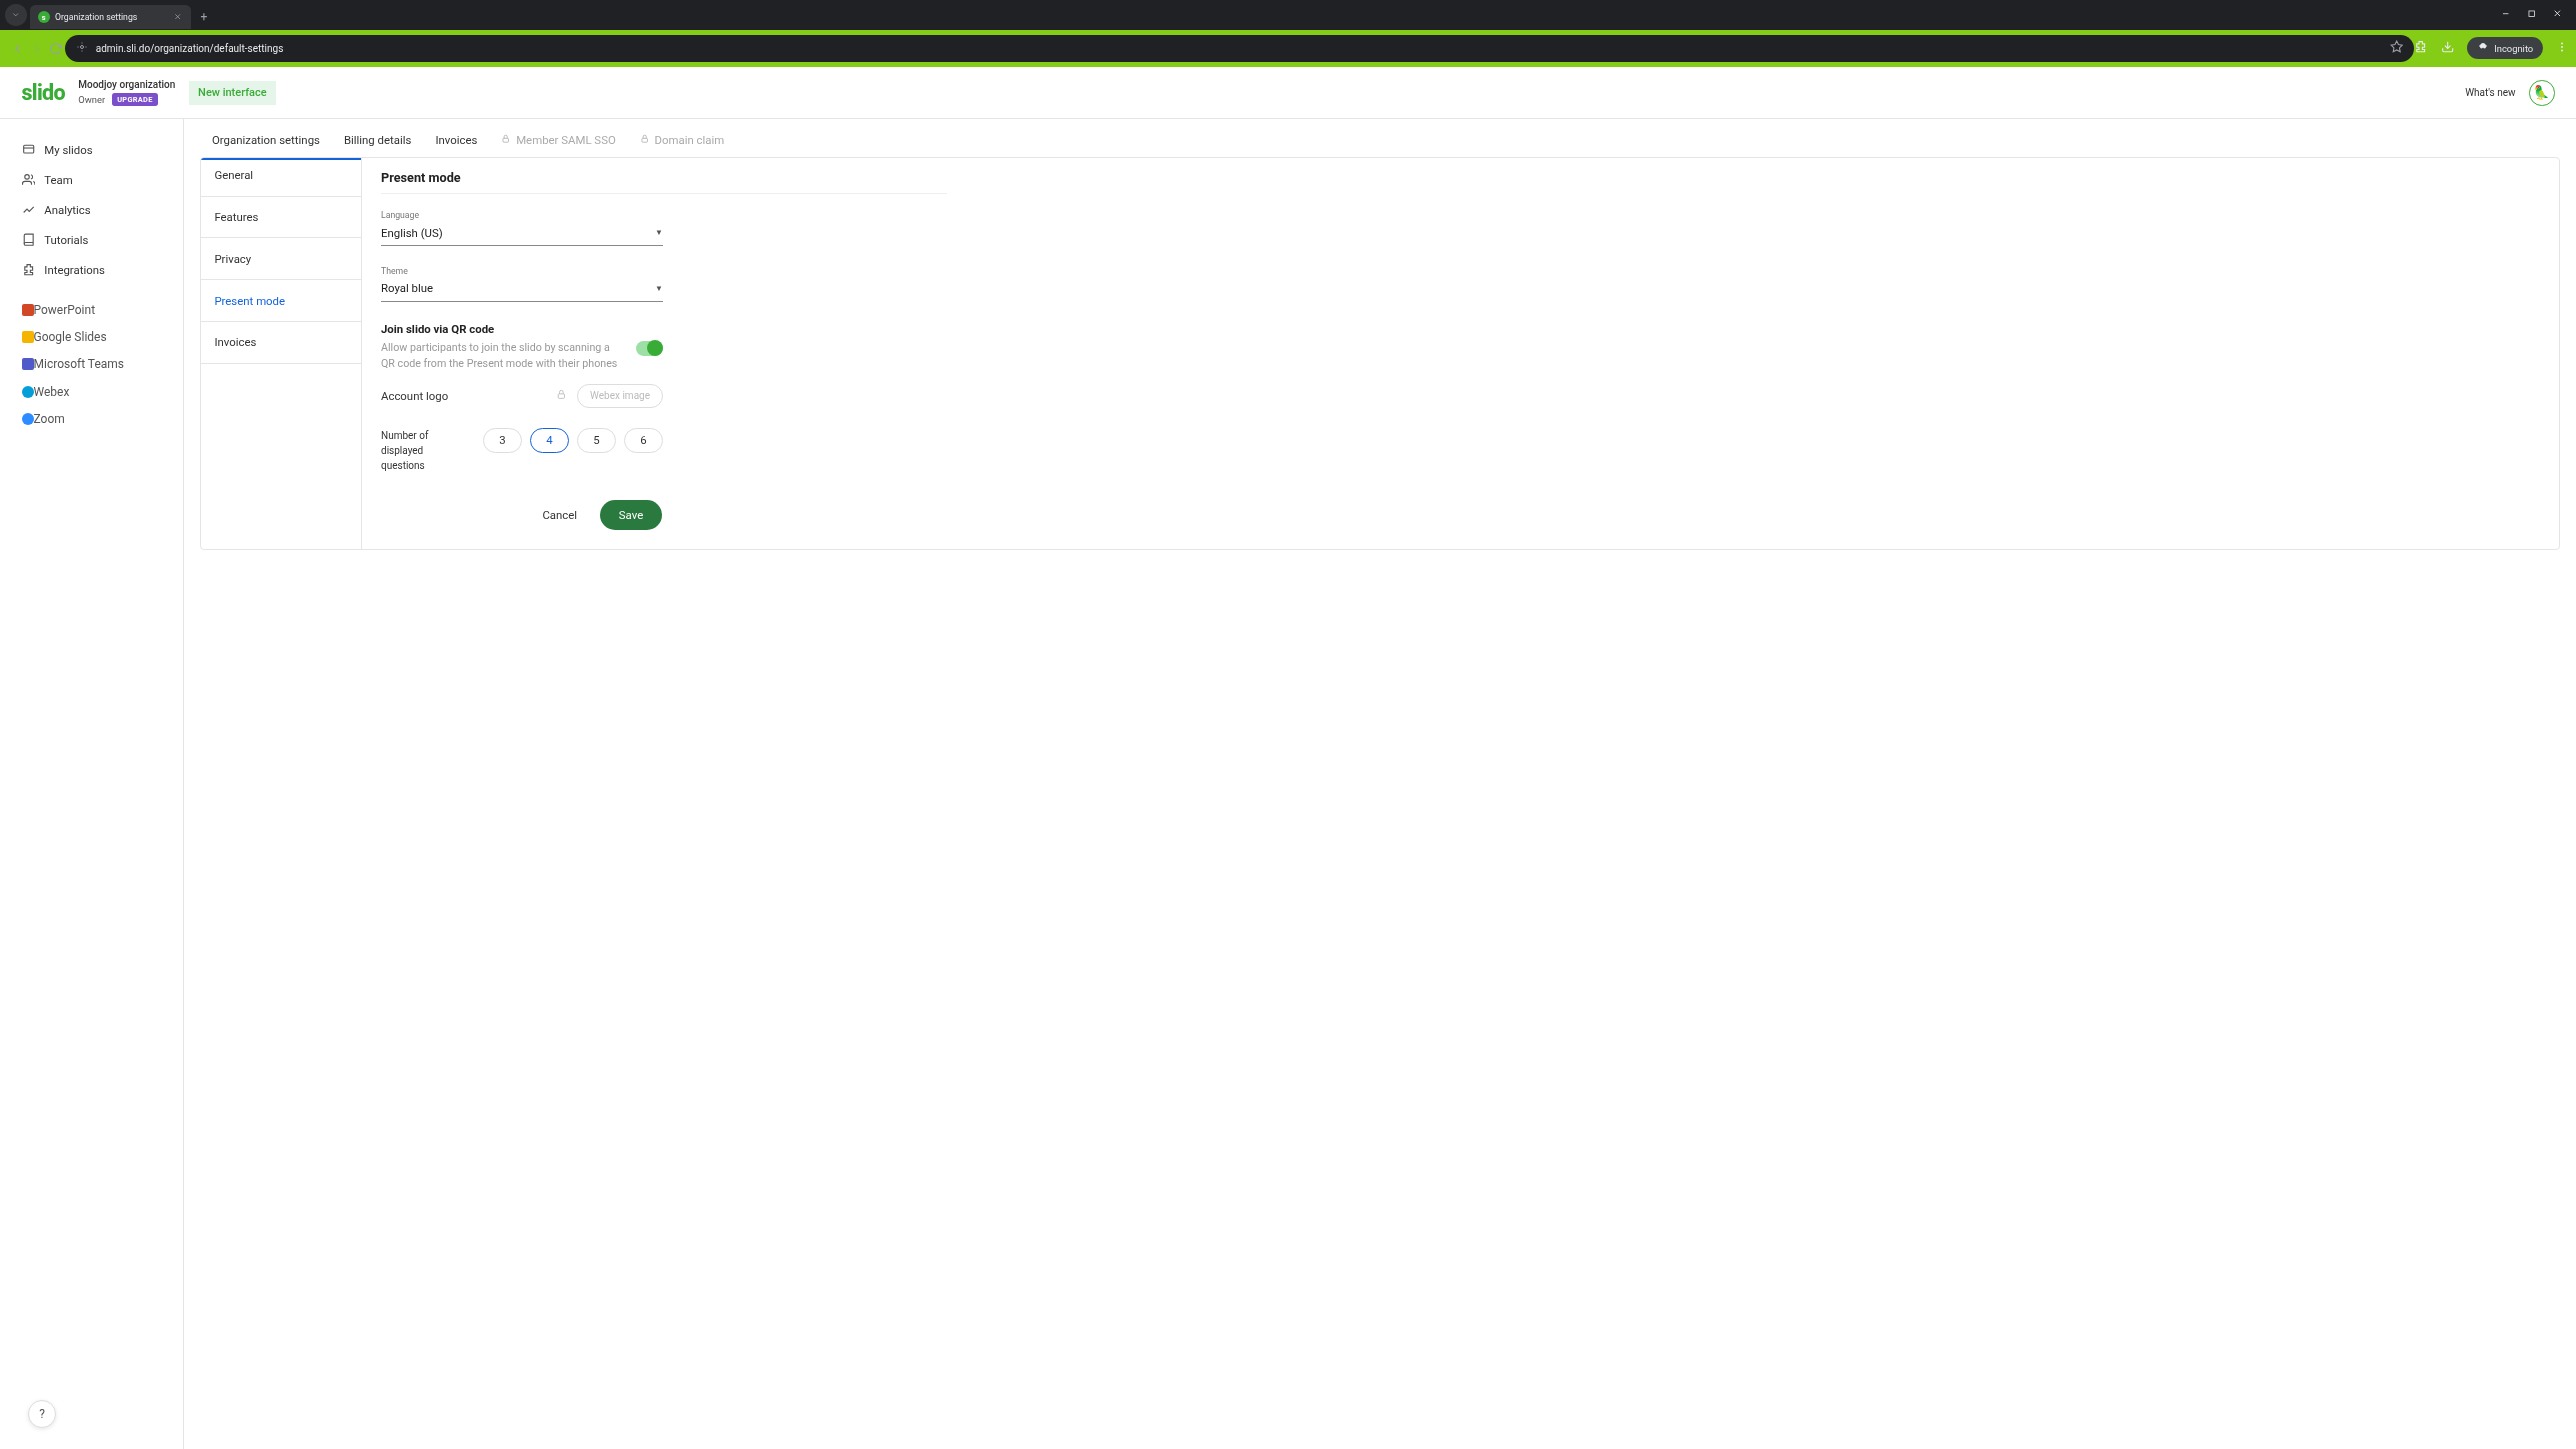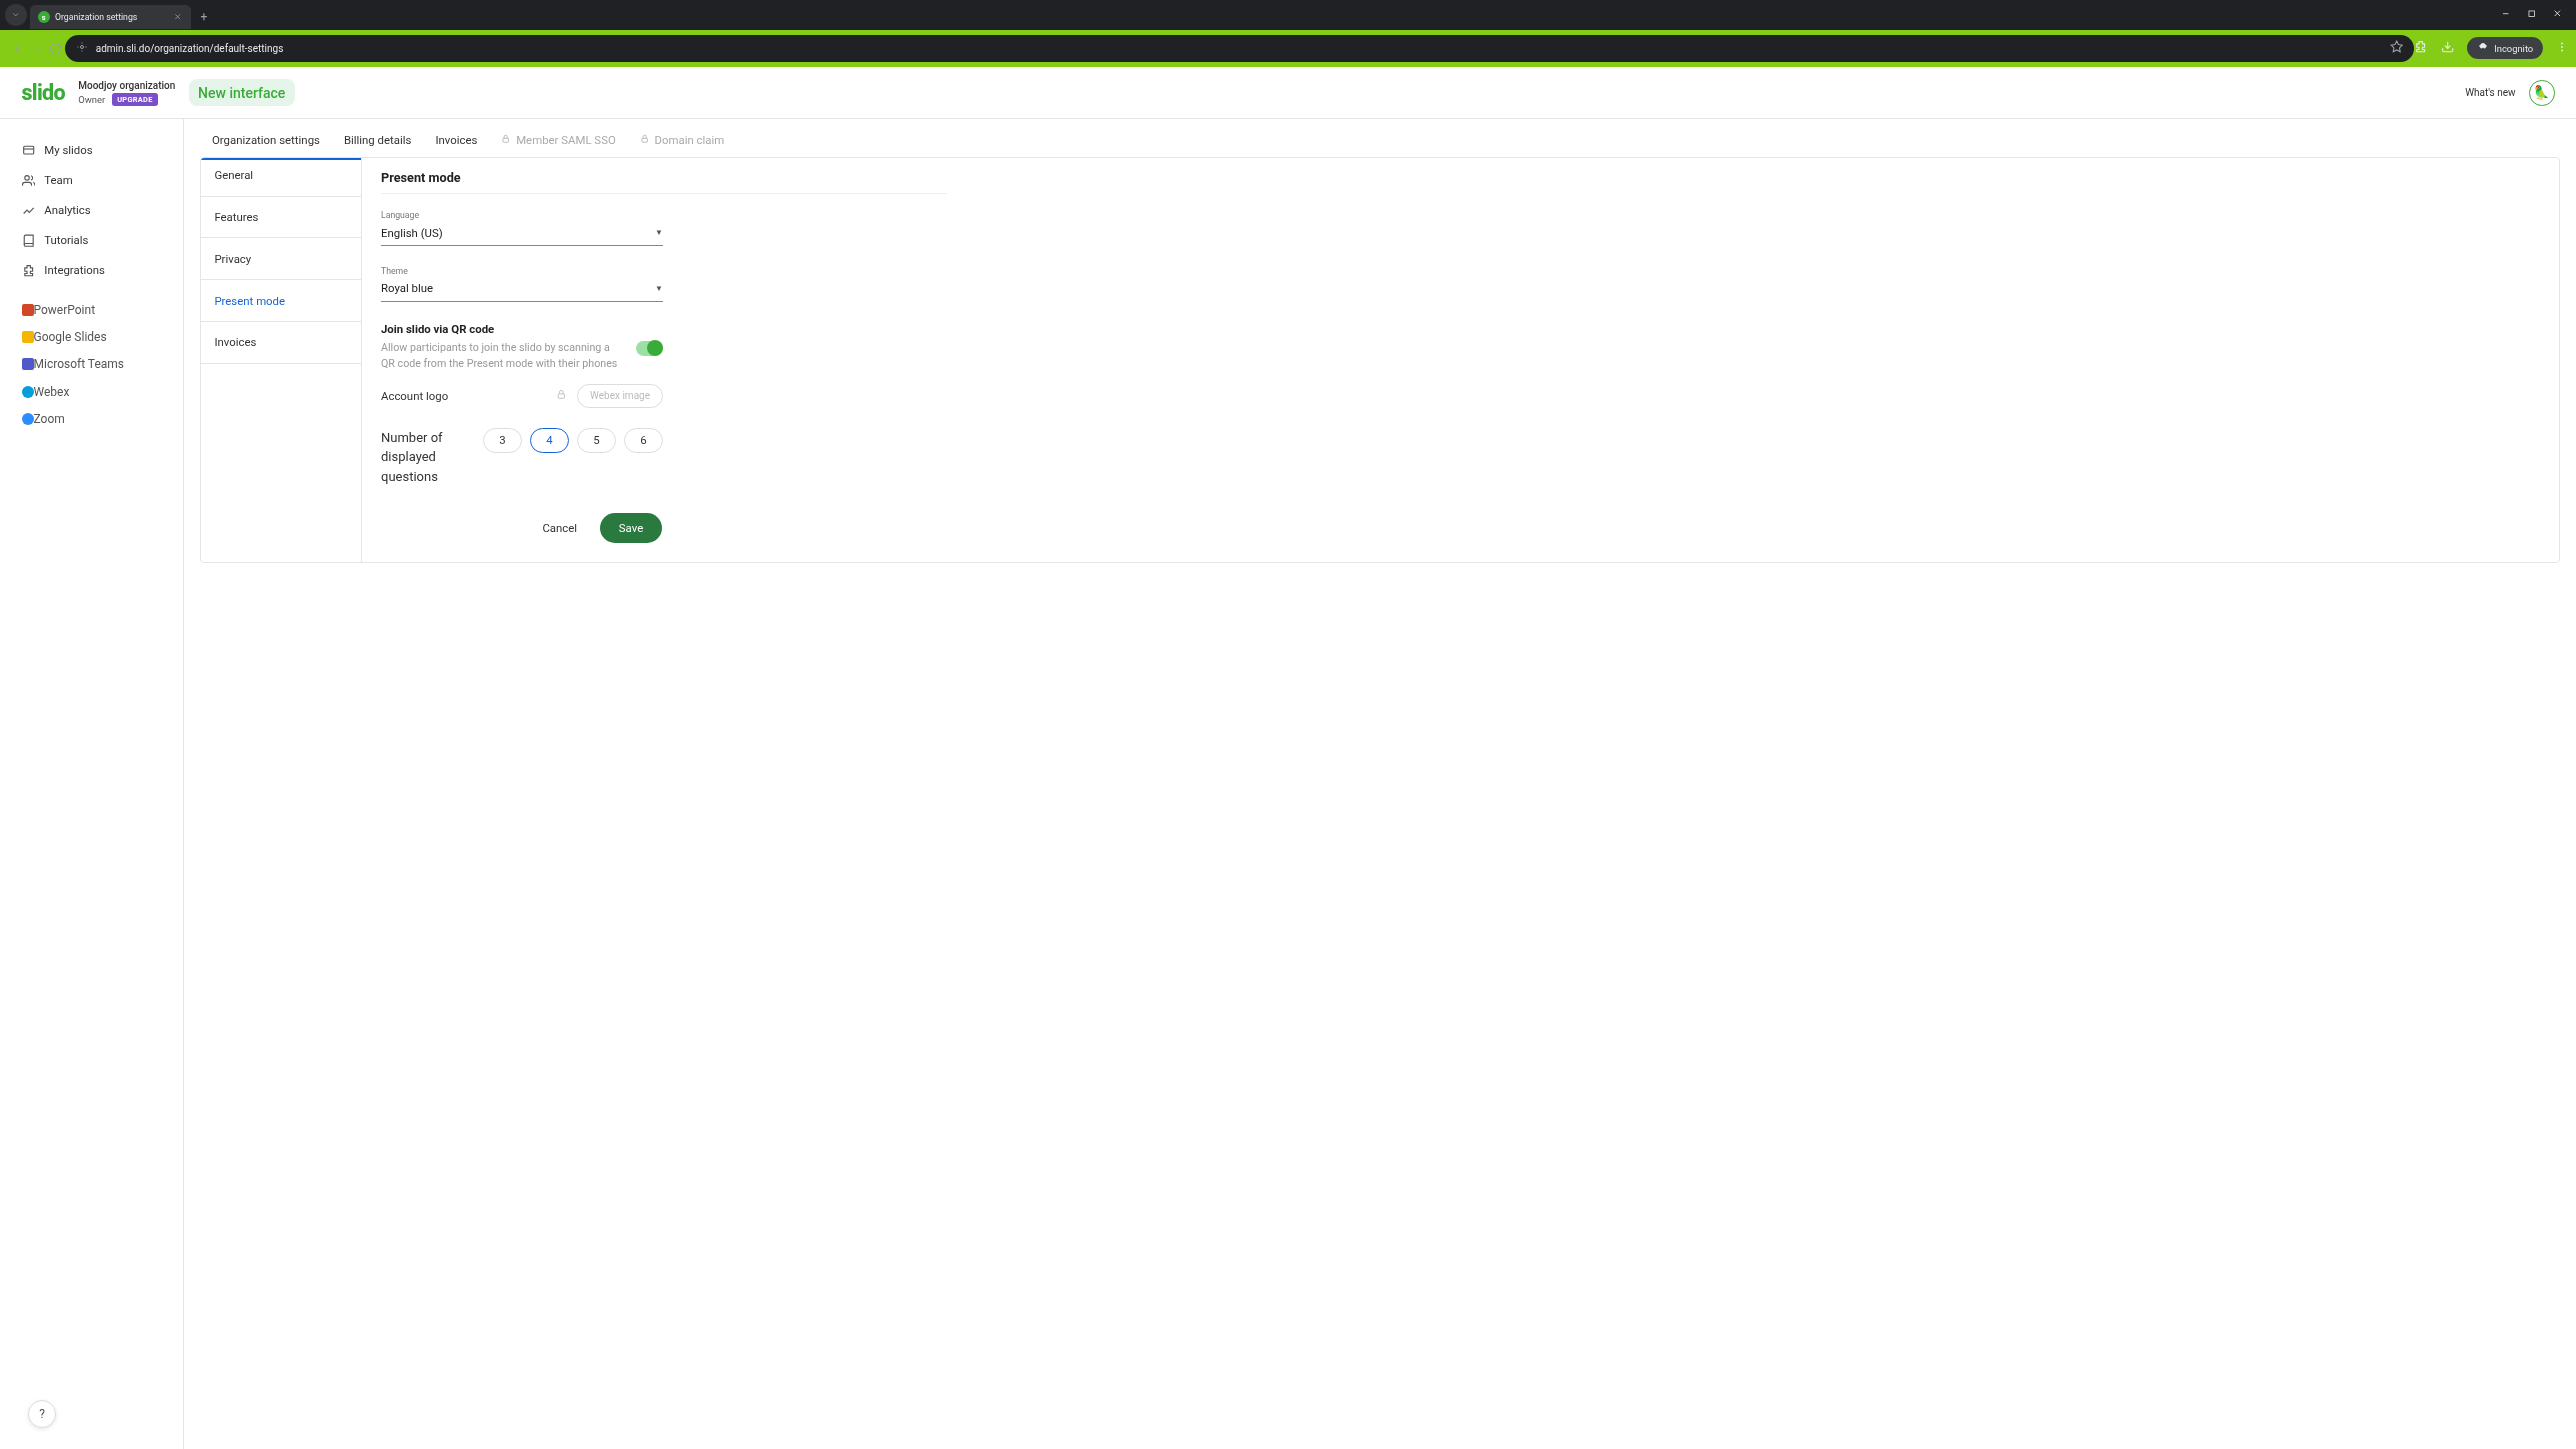--- a/index.html
+++ b/index.html
@@ -29,21 +29,21 @@
     
     .app { background: #fff; height: calc(100vh - 67px); display: flex; flex-direction: column; }
     
     .header { display: flex; align-items: center; padding: 12px 21.5px; border-bottom: 0.7px solid #e5e5e5; gap: 13.4px; }
     .logo { font-size: 21.5px; font-weight: 800; color: #39ac37; letter-spacing: -0.7px; }
     .org-info { display: flex; flex-direction: column; gap: 2.7px; }
     .org-name { font-size: 10px; color: #333; font-weight: 500; }
     .org-role-row { display: flex; align-items: center; gap: 6.7px; }
     .org-role { font-size: 9.4px; color: #555; }
     .upgrade-badge { background: #7b4fc9; color: white; font-size: 7.4px; font-weight: 700; padding: 2px 5.4px; border-radius: 2.7px; letter-spacing: 0.3px; }
-    .new-interface-badge { background: #e6f5ea; color: #39ac37; font-size: 14px; padding: 5.4px 9.4px; border-radius: 8px; font-weight: 500; }
+    .new-interface-badge { background: #e6f5ea; color: #39ac37; font-size: 11px; padding: 5.4px 9.4px; border-radius: 0; font-weight: 500; }
     .header-right { margin-left: auto; display: flex; align-items: center; gap: 13.4px; }
     .whats-new { font-size: 10px; color: #333; cursor: pointer; }
     .avatar { width: 25.5px; height: 25.5px; border-radius: 50%; border: 1.3px solid #39ac37; display: flex; align-items: center; justify-content: center; font-size: 13.4px; }
     
     .body { display: flex; flex: 1; overflow: hidden; }
     
     .sidebar { width: 184px; border-right: 0.7px solid #e5e5e5; padding: 16px 0; overflow-y: auto; }
     .sidebar-item { display: flex; align-items: center; gap: 9.4px; padding: 8px 21.5px; color: #333; font-size: 11.4px; cursor: pointer; }
     .sidebar-icon { width: 13.4px; height: 13.4px; display: flex; align-items: center; justify-content: center; color: #555; }
     .sidebar-spacer { height: 10.7px; }
@@ -87,21 +87,21 @@
     .toggle { width: 27px; height: 14.8px; background: #9de0a5; border-radius: 7.4px; position: relative; cursor: pointer; margin-top: 19px; flex-shrink: 0; }
     .toggle-knob { position: absolute; right: 0; top: -0.7px; width: 16px; height: 16px; background: #39ac37; border-radius: 50%; }
     
     .logo-row { display: flex; align-items: center; justify-content: space-between; max-width: 282px; margin-bottom: 20px; }
     .logo-label { font-size: 11.4px; color: #333; }
     .logo-right { display: flex; align-items: center; gap: 10.7px; }
     .lock-sm { color: #bbb; }
     .upload-btn { border: 0.7px solid #ddd; background: white; color: #bbb; padding: 5.4px 12px; border-radius: 13.4px; font-size: 10px; cursor: not-allowed; }
     
     .questions-row { display: flex; align-items: flex-start; gap: 40px; max-width: 282px; margin-bottom: 27px; }
-    .questions-label { font-size: 13px; color: #333; line-height: 1.5; max-width: 81px; }
+    .questions-label { font-size: 10px; color: #333; line-height: 1.5; max-width: 81px; }
     .question-opts { display: flex; gap: 8px; }
     .q-opt { width: 39px; height: 25.5px; border: 0.7px solid #ddd; border-radius: 13.4px; display: flex; align-items: center; justify-content: center; font-size: 11.4px; color: #333; cursor: pointer; }
     .q-opt.selected { border: 1.3px solid #1264d8; color: #1264d8; }
     
     .actions { display: flex; gap: 9.4px; justify-content: flex-start; padding-left: 148px; }
     .btn-cancel { background: none; border: none; font-size: 11.4px; color: #333; padding: 8px 13.4px; cursor: pointer; }
     .btn-save { background: #2a7a3f; color: white; border: none; font-size: 11.4px; padding: 8px 19px; border-radius: 16px; cursor: pointer; position: relative; }
   </style>
 </head>
 <body>

